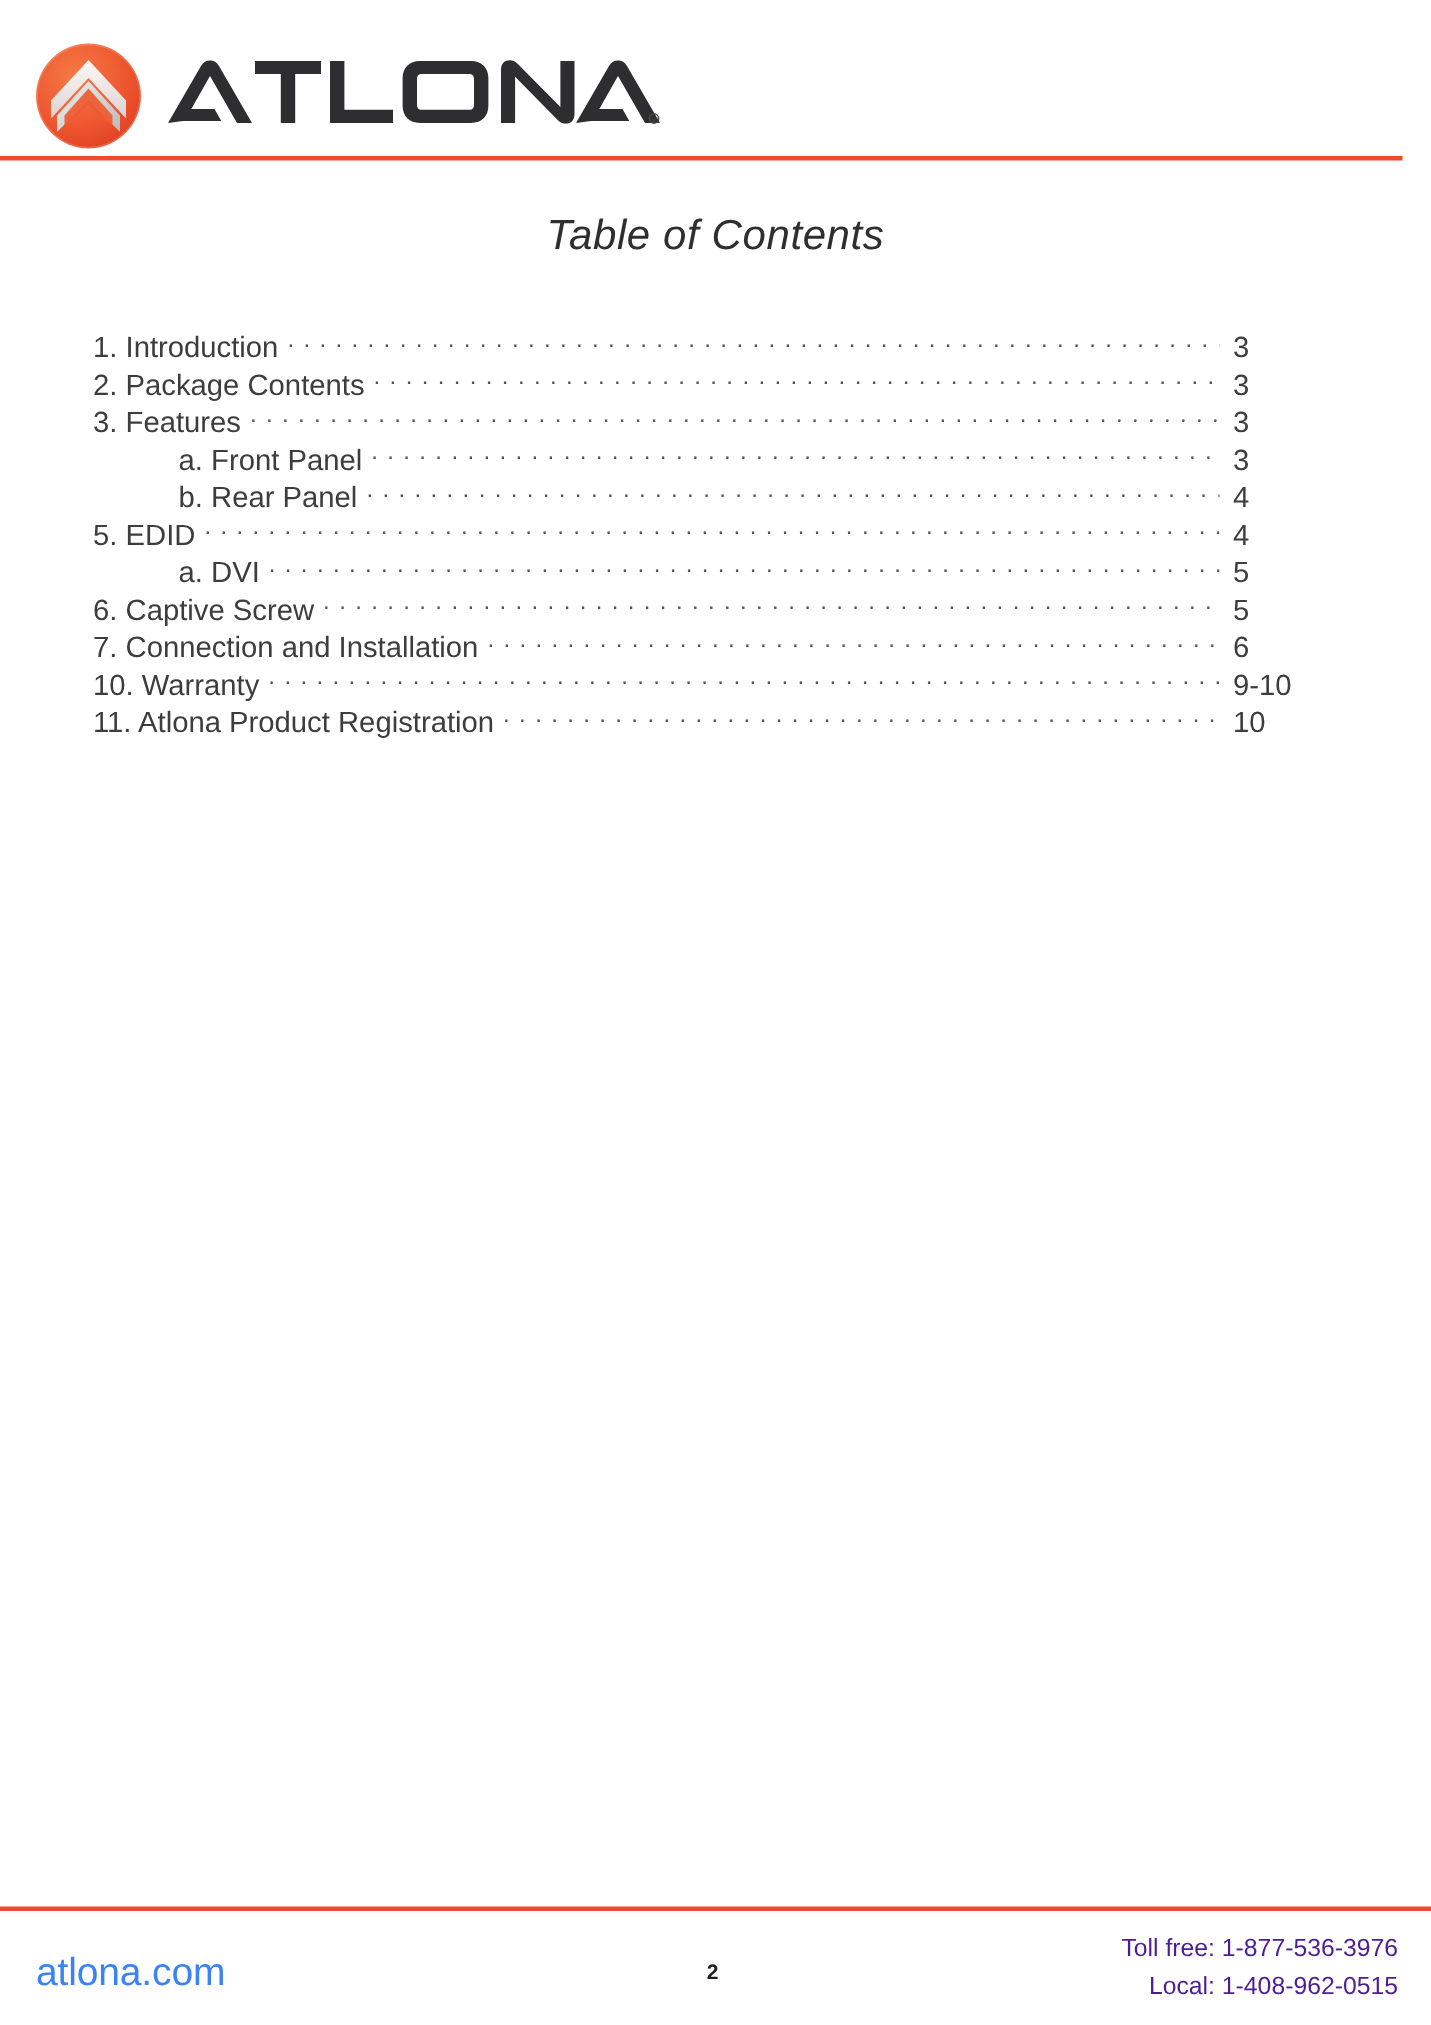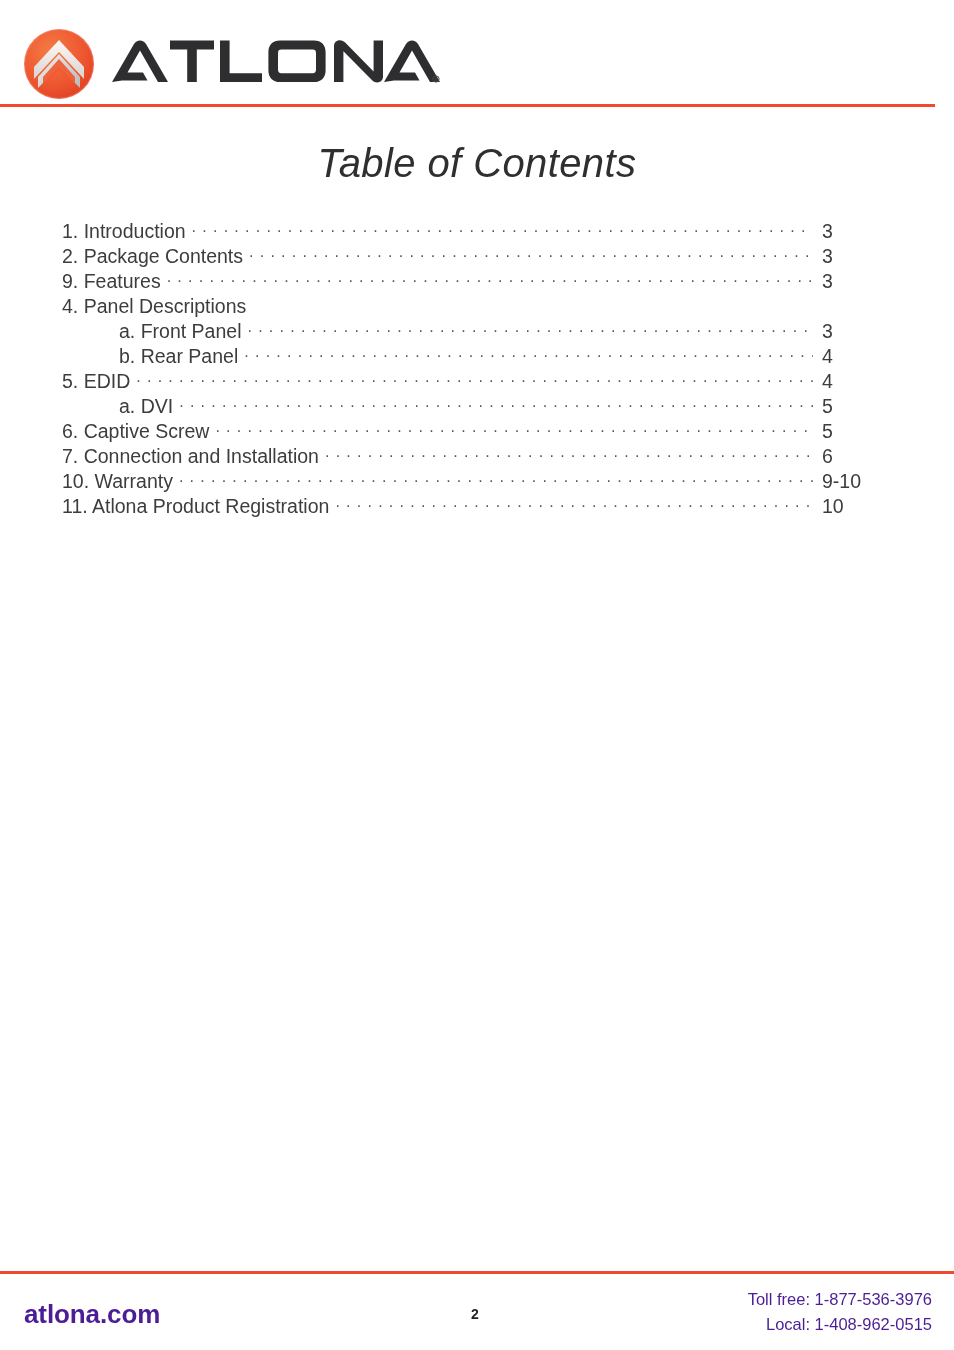--- a/index.html
+++ b/index.html
@@ -54,21 +54,21 @@
     background: #ee4a31;
   }
 
   
   .page-title {
     position: absolute;
     top: 141px;
     left: 0;
     width: 954px;
     text-align: center;
-    font-size: 40px;
+    font-size: 28px;
     font-style: italic;
     font-weight: 300;
     letter-spacing: 0.4px;
     color: #2f2f2f;
   }
 
   
   .toc {
     position: absolute;
     top: 218px;
@@ -132,22 +132,22 @@
     left: 0;
     top: 1274px;
     width: 954px;
     height: 76px;
   }
   .footer-site {
     position: absolute;
     left: 24px;
     top: 25px;
     font-size: 26px;
-    font-weight: 700;
-    color: #4c1d95;
+    font-weight: 400;
+    color: #3b82f6;
     letter-spacing: -0.1px;
   }
   .footer-pageno {
     position: absolute;
     left: 0;
     top: 32px;
     width: 954px;
     text-align: center;
     font-size: 14px;
     font-weight: bold;
@@ -231,28 +231,23 @@
       <span class="toc-label">1. Introduction</span>
       <span class="toc-leader"></span>
       <span class="toc-page">3</span>
     </div>
     <div class="toc-row">
       <span class="toc-label">2. Package Contents</span>
       <span class="toc-leader"></span>
       <span class="toc-page">3</span>
     </div>
     <div class="toc-row">
-      <span class="toc-label">9. Features</span>
-      <span class="toc-leader"></span>
-      <span class="toc-page">3</span>
-    </div>
-    <div class="toc-row no-leader">
-      <span class="toc-label">4. Panel Descriptions</span>
-      <span class="toc-leader"></span>
-      <span class="toc-page"></span>
+      <span class="toc-label">3. Features</span>
+      <span class="toc-leader"></span>
+      <span class="toc-page">3</span>
     </div>
     <div class="toc-row sub">
       <span class="toc-label">a. Front Panel</span>
       <span class="toc-leader"></span>
       <span class="toc-page">3</span>
     </div>
     <div class="toc-row sub">
       <span class="toc-label">b. Rear Panel</span>
       <span class="toc-leader"></span>
       <span class="toc-page">4</span>

